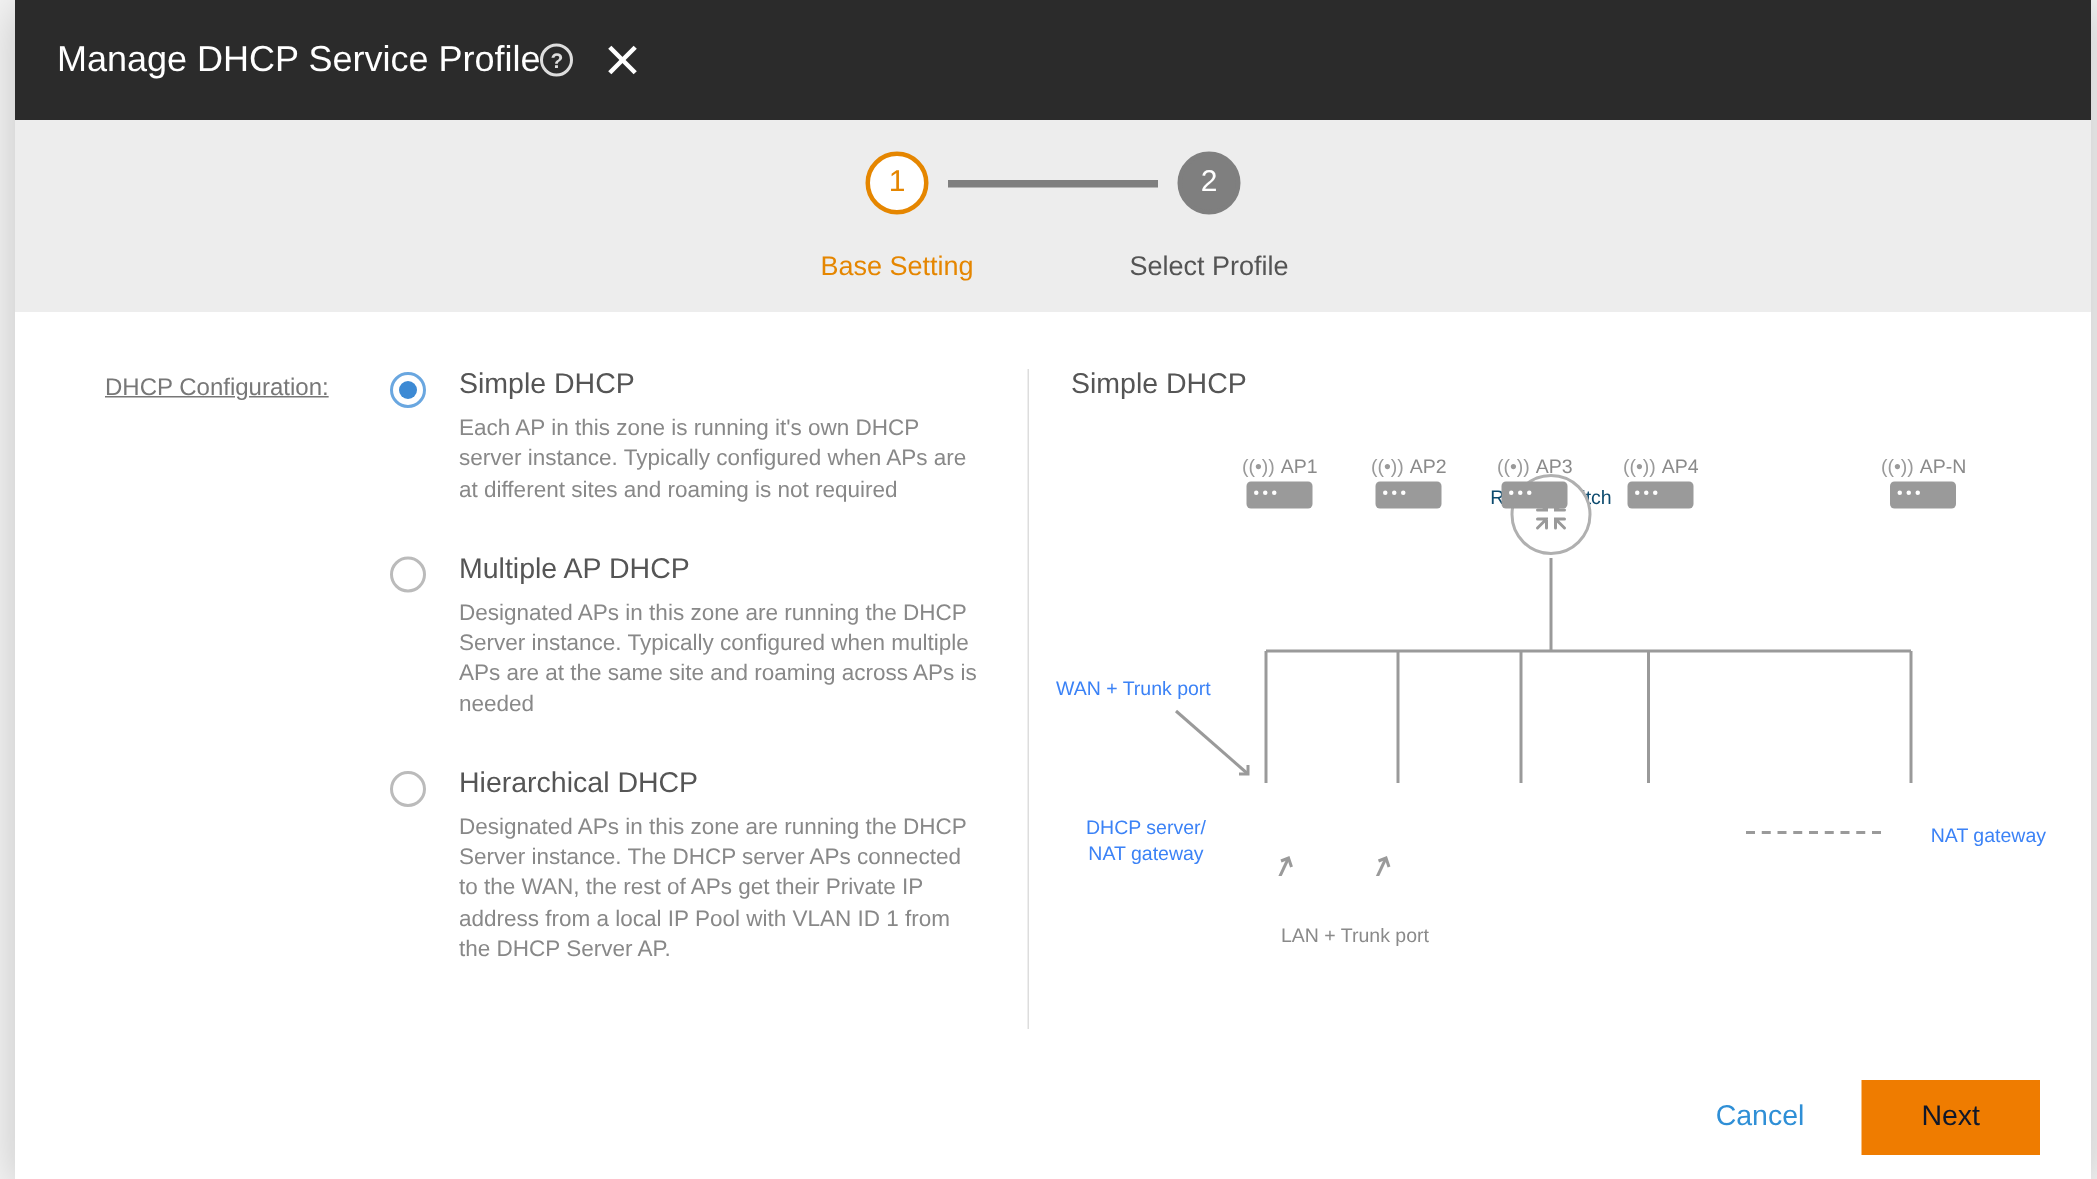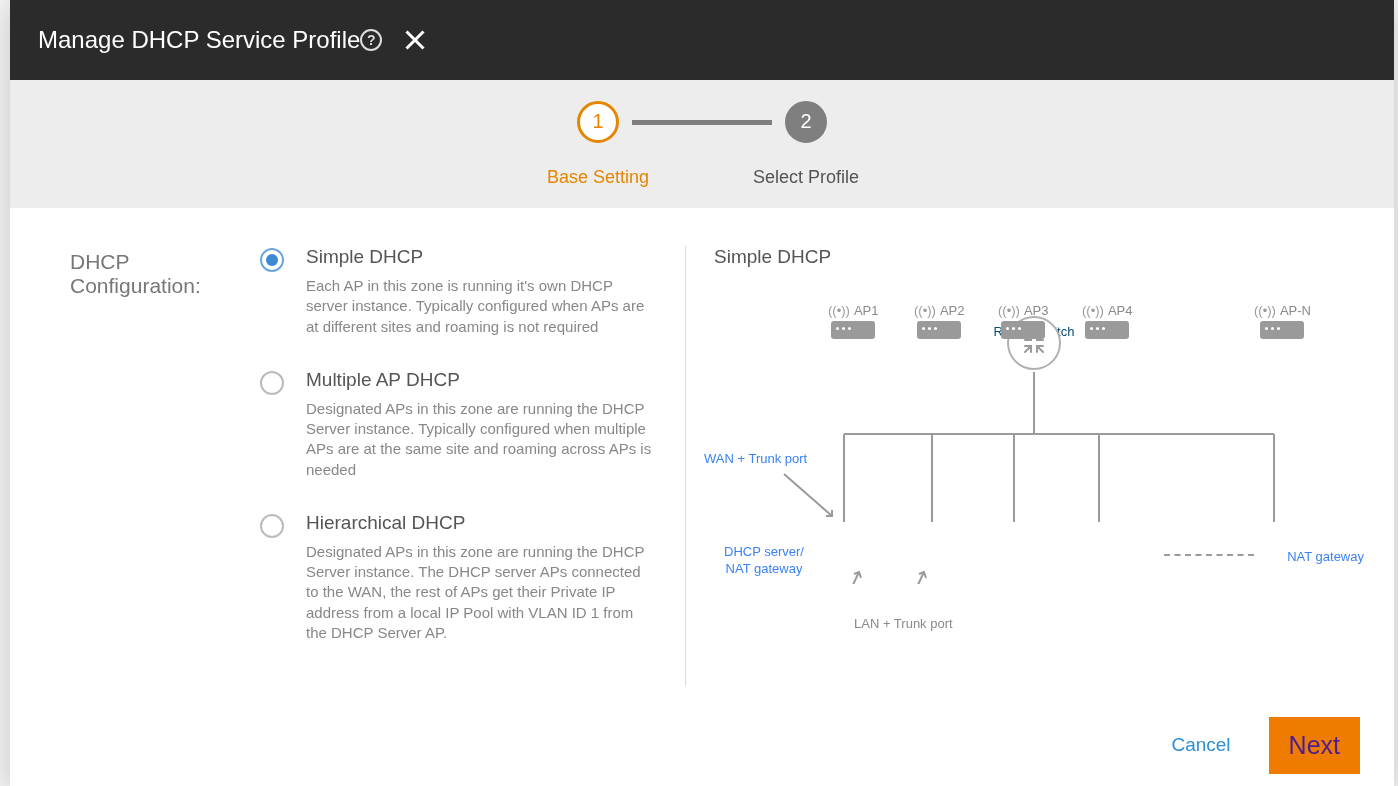--- a/index.html
+++ b/index.html
@@ -120,24 +120,25 @@
     padding: 38px 40px 0 60px;
     overflow: hidden;
   }
   .left-col {
     width: 640px;
     display: flex;
     align-items: flex-start;
   }
   .field-label {
     color: #777;
-    font-size: 21px;
+    font-size: 16px;
     padding-top: 4px;
     width: 190px;
     flex-shrink: 0;
+    text-decoration: underline;
   }
   .options {
     display: flex;
     flex-direction: column;
     gap: 32px;
     padding-right: 30px;
   }
   .option {
     display: flex;
     align-items: flex-start;
@@ -288,24 +289,24 @@
   }
   .btn-cancel {
     color: #2f8fd6;
     font-size: 19px;
     background: none;
     border: none;
     cursor: pointer;
   }
   .btn-next {
     background: #ef7c00;
-    color: #4c1d95;
-    font-size: 25px;
+    color: #0f172a;
+    font-size: 19px;
     border: none;
-    padding: 14px 20px;
+    padding: 14px 40px;
     cursor: pointer;
   }
 </style>
 </head>
 <body>
 
 <div class="modal">
 
   <div class="modal-header">
     <div class="modal-title">Manage DHCP Service Profile</div>

